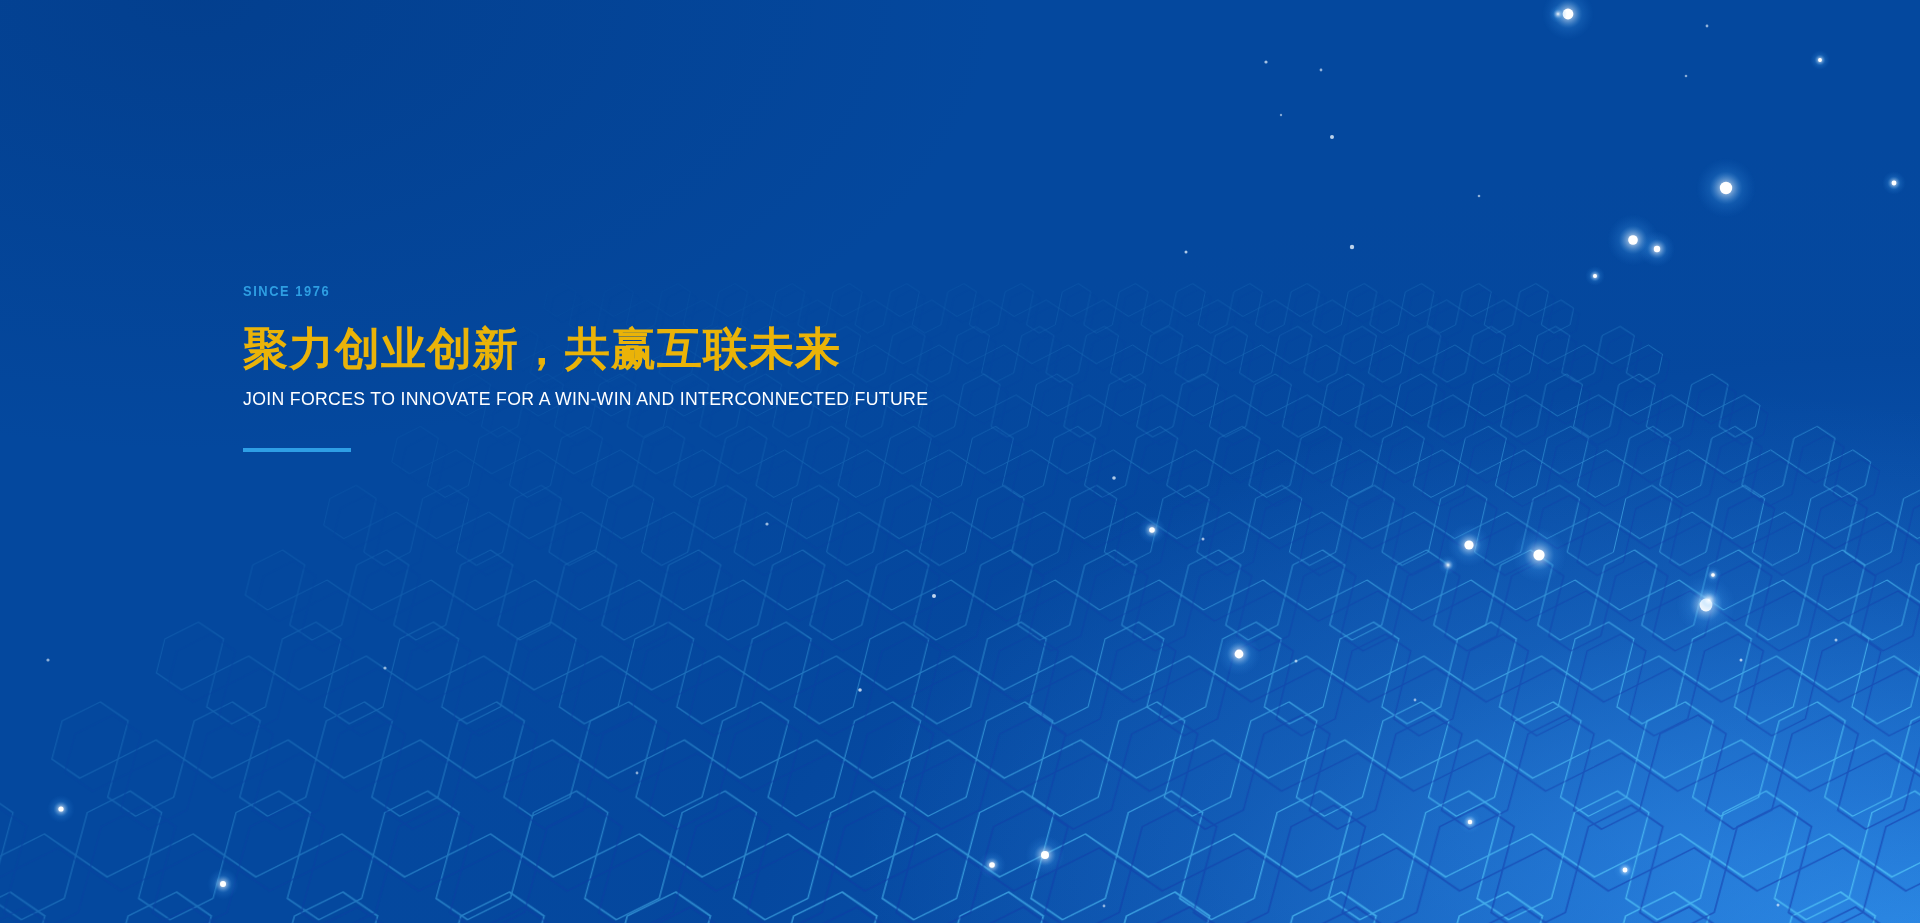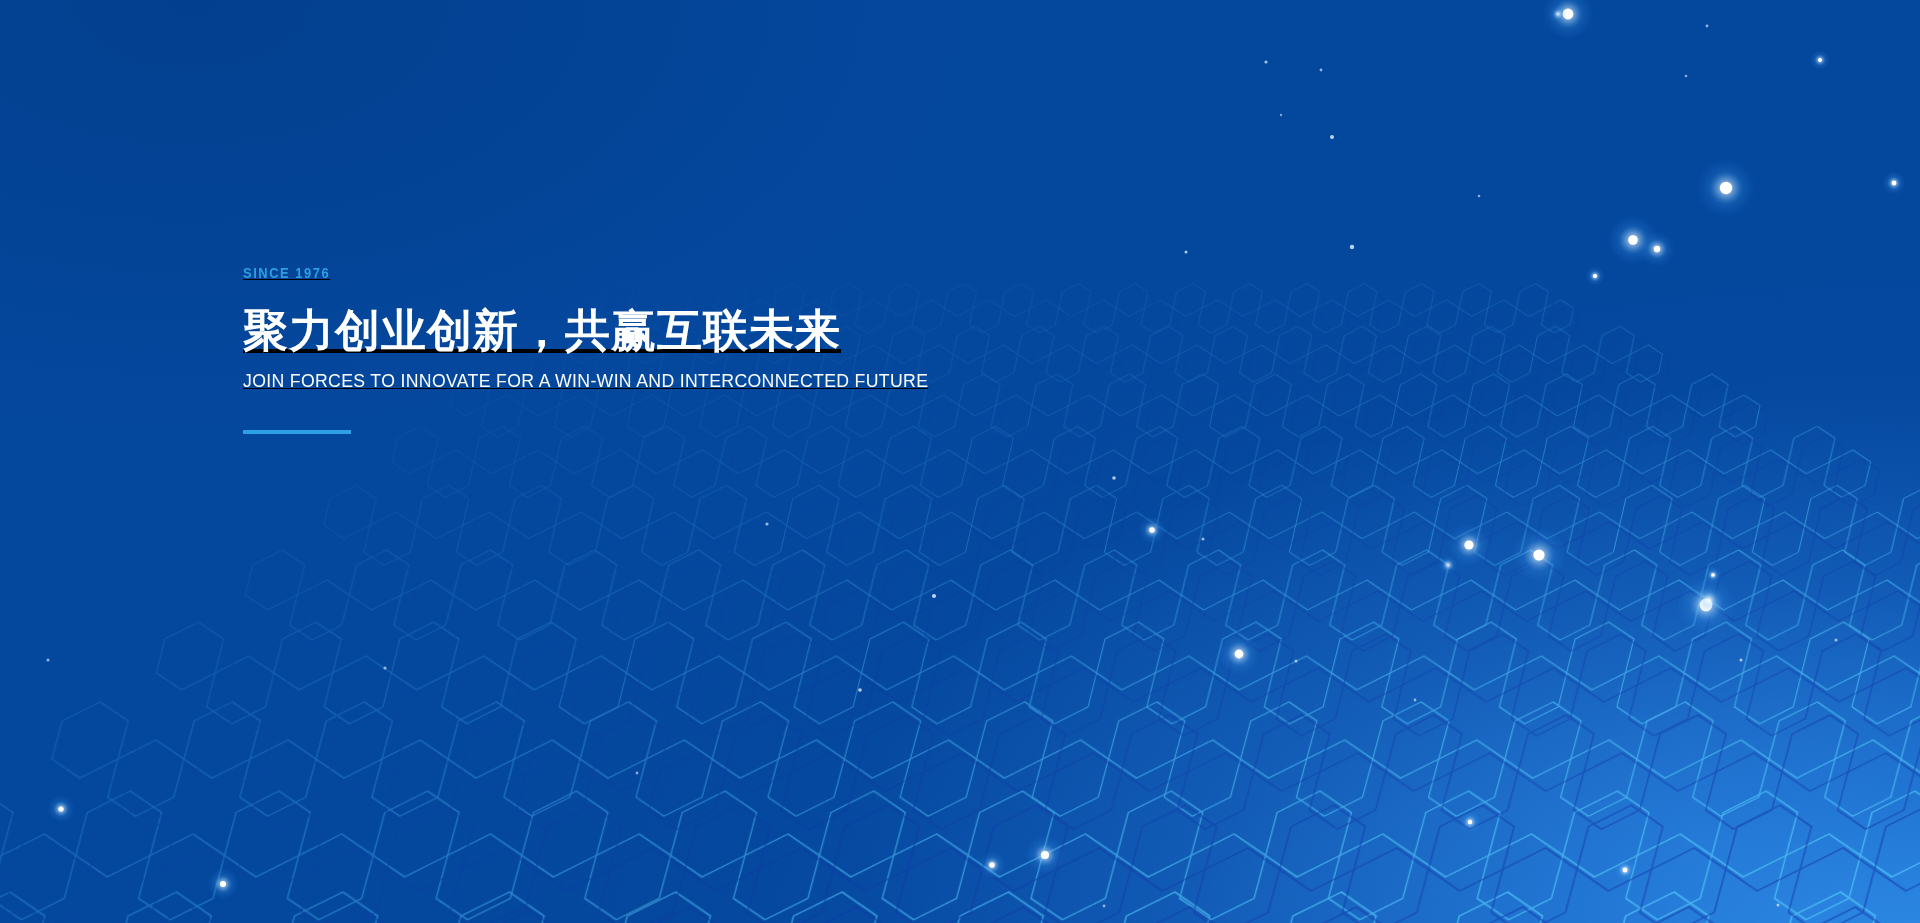--- a/index.html
+++ b/index.html
@@ -55,41 +55,40 @@
   .dots-layer {
     position: absolute;
     inset: 0;
   }
   .dots-layer svg { display: block; width: 100%; height: 100%; }
 
   
   .hero-copy {
     position: absolute;
     left: 243px;
-    top: 265px;
+    top: 283px;
     width: 1100px;
-    text-decoration: underline;
   }
   .since-label {
     font-family: "Liberation Sans Narrow", "Liberation Sans", sans-serif;
     font-size: 15px;
     font-weight: 700;
     letter-spacing: 1.8px;
     color: #2e9ee2;
     line-height: 1;
     margin: 0 0 27px 0;
     transform: scaleX(0.86);
     transform-origin: left center;
     white-space: nowrap;
   }
   .headline {
     font-family: "Liberation Sans", "DejaVu Sans", sans-serif;
     font-size: 45px;
     font-weight: 700;
-    color: #ffffff;
+    color: #eab308;
     line-height: 1.08;
     letter-spacing: 1px;
     margin: 0 0 14px 0;
     white-space: nowrap;
   }
   .subheadline {
     font-family: "Liberation Sans Narrow", "Liberation Sans", sans-serif;
     font-size: 18.5px;
     font-weight: 400;
     color: #ffffff;

